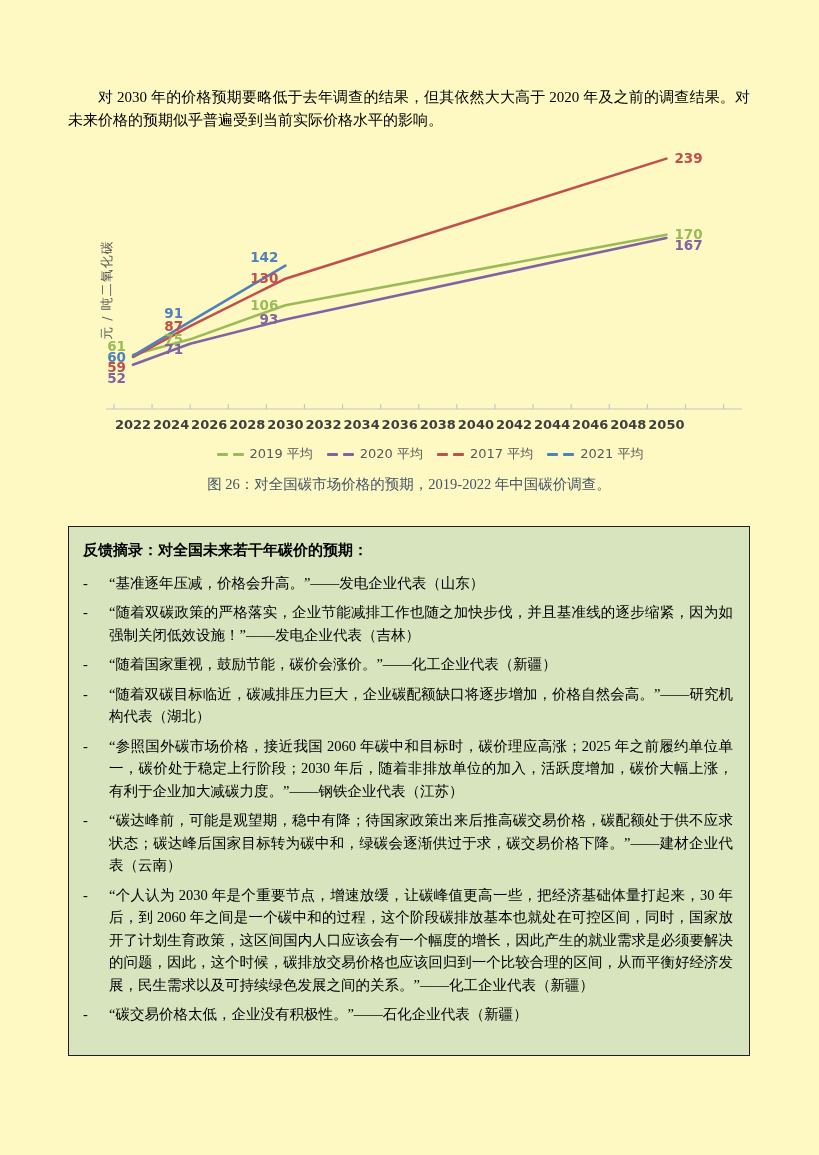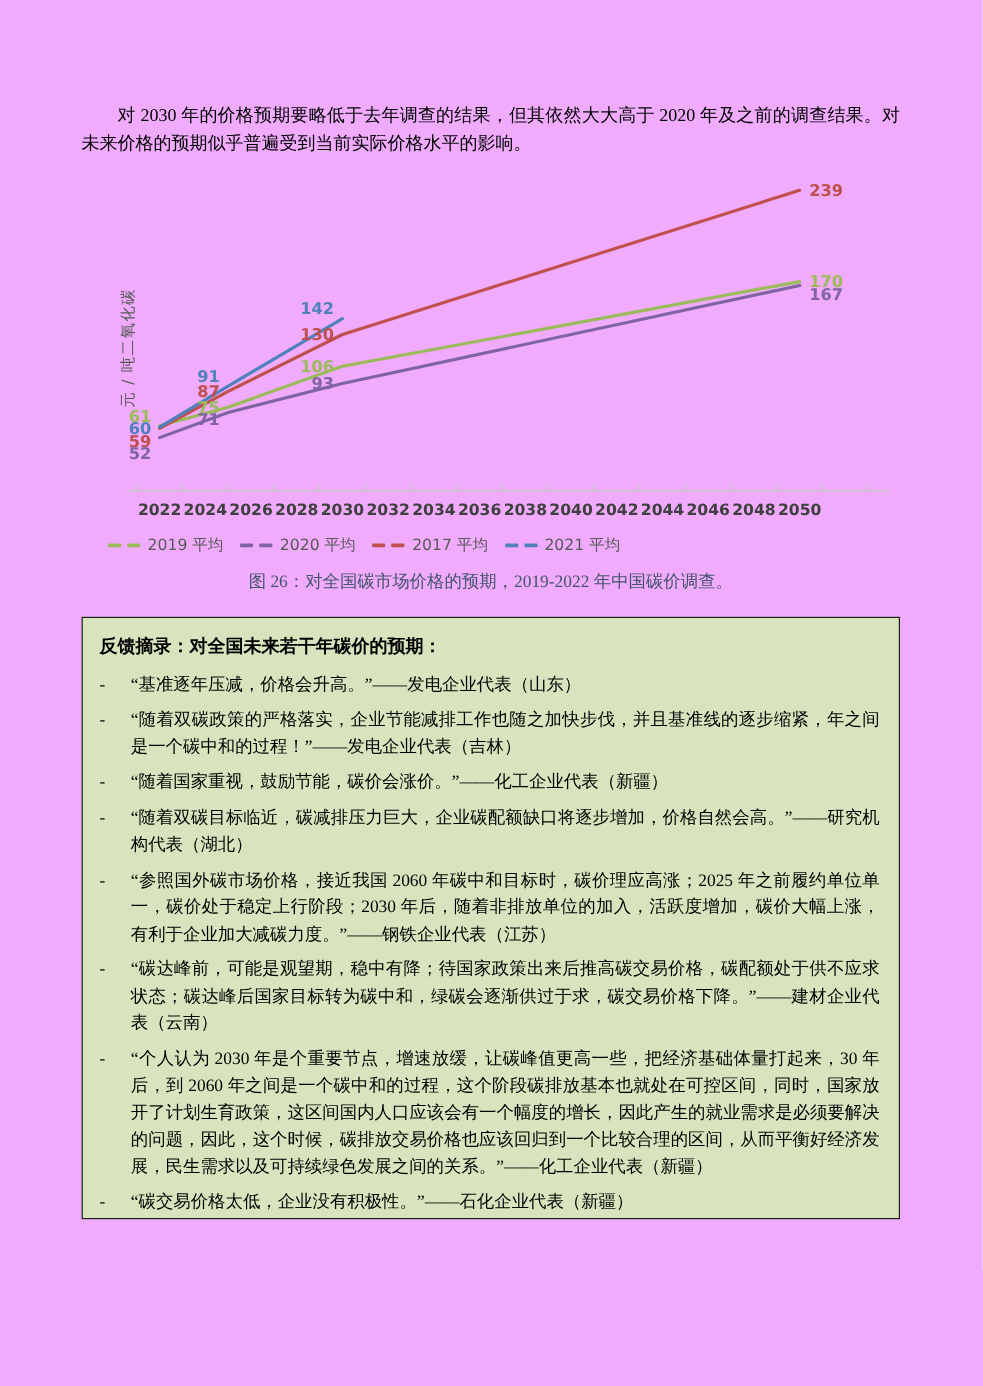--- a/index.html
+++ b/index.html
@@ -1,17 +1,17 @@
 <!DOCTYPE html>
 <html><head>
 <meta charset="utf-8">
 <style>
   html,body { margin:0; padding:0; background:#ffffff; }
   .page {
-    position:relative; width:819px; height:1155px; background:#f0abfc;
+    position:relative; width:819px; height:1155px; background:#fef9c3;
     font-family:"Liberation Serif","DejaVu Serif",serif; color:#000;
     overflow:hidden; margin:0 auto;
   }
   .content { position:absolute; left:68px; top:86px; width:682px; }
 
   p.para {
     font-size:15px; line-height:1.5; text-align:justify;
     margin:0 0 8px 0; text-indent:2em;
   }
 
@@ -19,34 +19,34 @@
   .chart-block { position:relative; margin:6px 0 0 22px; width:680px; }
   svg.chart { display:block; width:680px; height:302px; overflow:visible; }
   .tick-label { font-family:"DejaVu Sans",sans-serif; font-size:13px; font-weight:600; fill:#3f3f3f; }
   .dlabel { font-family:"DejaVu Sans",sans-serif; font-size:13.5px; font-weight:700; }
   .y-label {
     position:absolute; left:-73px; top:142px; width:180px; text-align:center;
     transform:rotate(-90deg); font-family:"DejaVu Sans",sans-serif;
     font-size:13px; color:#595959; letter-spacing:1px; white-space:nowrap;
   }
   .legend {
-    display:flex; align-items:center; gap:14px;
+    display:flex; justify-content:center; align-items:center; gap:14px;
     margin-top:4px; font-family:"DejaVu Sans",sans-serif; font-size:13px; color:#595959;
   }
   .legend-item { display:flex; align-items:center; gap:6px; }
   .legend-marker { display:flex; gap:5px; align-items:center; }
   .dash-seg { width:11px; height:3px; border-radius:1px; display:inline-block; }
 
   .caption {
     text-align:center; font-size:14.5px;
     margin:12px 0 16px 0;
   }
 
   .feedback-box {
-    margin-top:20px; border:1.5px solid #1f1f1f; padding:12px 16px 0 14px;
+    margin-top:32px; border:1.5px solid #1f1f1f; padding:12px 16px 28px 14px;
     box-sizing:border-box;
   }
   .fb-title { font-weight:bold; font-size:15px; margin:2px 0 12px 0; }
   .fb-item { display:flex; font-size:14.5px; line-height:1.55; margin-bottom:7px; text-align:justify; }
   .fb-item:last-child { margin-bottom:2px; }
   .fb-dash { width:26px; flex:none; }
   .fb-text { flex:1; }
 
   .page-number {
     position:absolute; left:0; right:0; bottom:46px; text-align:center;
@@ -154,21 +154,21 @@
 
     <div class="feedback-box" style="background: rgb(215, 228, 189); border-color: rgb(31, 31, 31);">
       <div class="fb-title">反馈摘录：对全国未来若干年碳价的预期：</div>
       <div>
           <div class="fb-item">
             <span class="fb-dash">-</span>
             <span class="fb-text">“基准逐年压减，价格会升高。”——发电企业代表（山东）</span>
           </div>
           <div class="fb-item">
             <span class="fb-dash">-</span>
-            <span class="fb-text">“随着双碳政策的严格落实，企业节能减排工作也随之加快步伐，并且基准线的逐步缩紧，年之间是一个碳中和的过程！”——发电企业代表（吉林）</span>
+            <span class="fb-text">“随着双碳政策的严格落实，企业节能减排工作也随之加快步伐，并且基准线的逐步缩紧，因为如强制关闭低效设施！”——发电企业代表（吉林）</span>
           </div>
           <div class="fb-item">
             <span class="fb-dash">-</span>
             <span class="fb-text">“随着国家重视，鼓励节能，碳价会涨价。”——化工企业代表（新疆）</span>
           </div>
           <div class="fb-item">
             <span class="fb-dash">-</span>
             <span class="fb-text">“随着双碳目标临近，碳减排压力巨大，企业碳配额缺口将逐步增加，价格自然会高。”——研究机构代表（湖北）</span>
           </div>
           <div class="fb-item">

